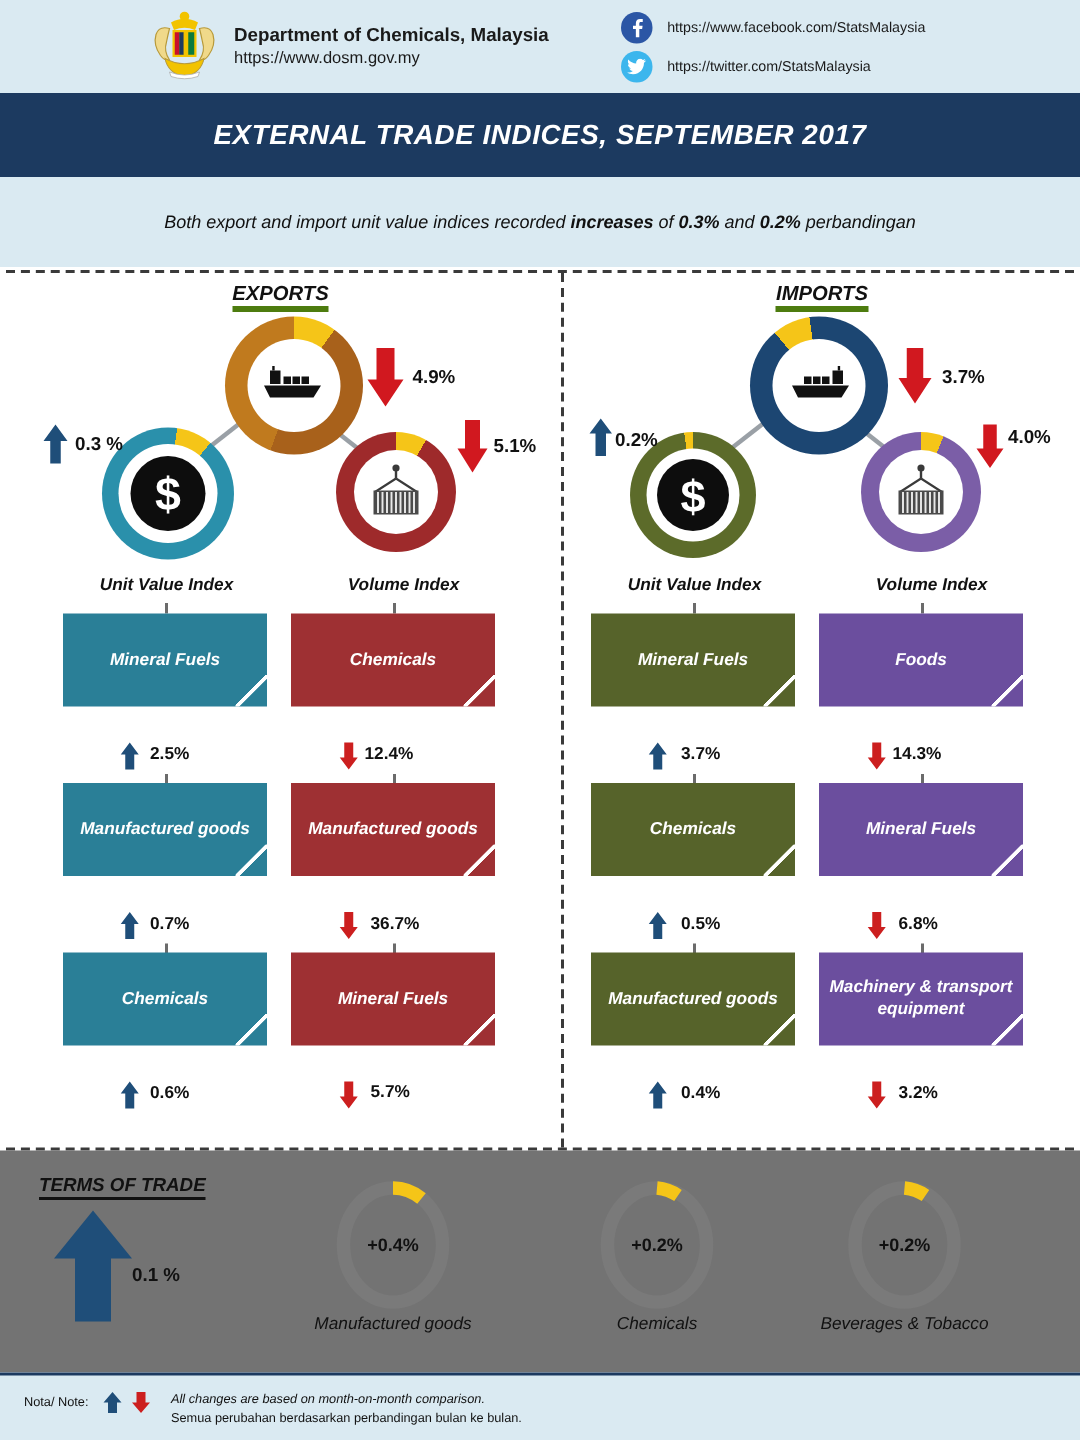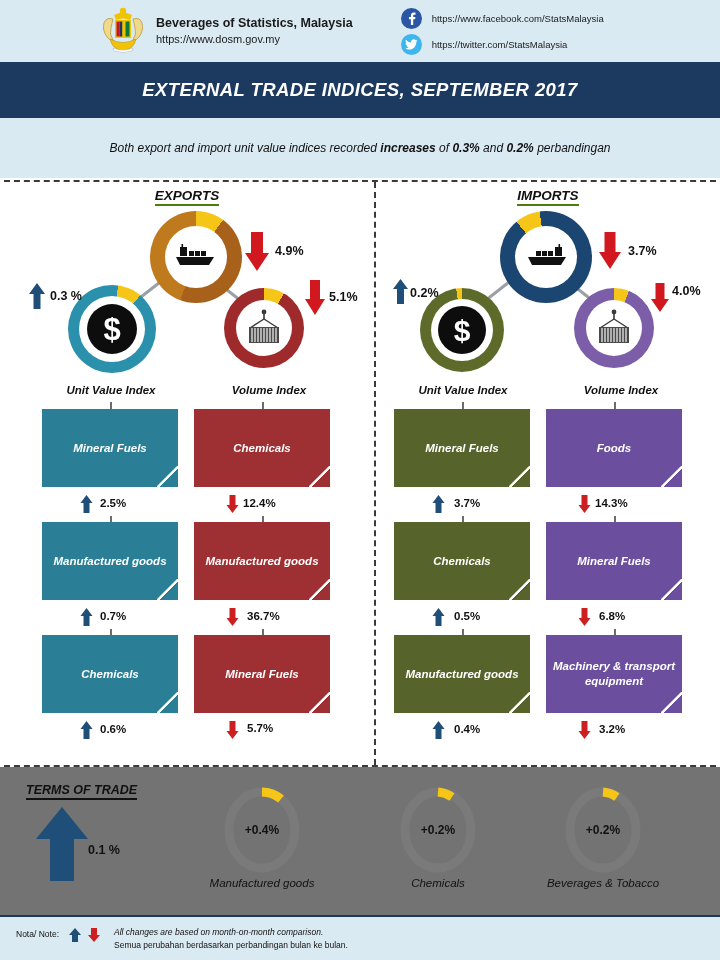--- a/index.html
+++ b/index.html
@@ -55,21 +55,21 @@
 
   .side { position: absolute; top: 0; height: 100%; }
   .side-l { left: 0; width: 374px; }
   .side-r { left: 376px; width: 344px; }
 
   .sec-title {
     position: absolute; top: 10px; width: 100%;
     text-align: center; font-size: 13.5px; font-weight: bold;
     font-style: italic; color: #111;
   }
-  .sec-title span { border-bottom: 2px solid #4d7c0f; padding-bottom: 1px; }
+  .sec-title span { border-bottom: 4px solid #4d7c0f; padding-bottom: 1px; }
 
   
   .ring { position: absolute; border-radius: 50%; }
   .ring .hole {
     position: absolute; border-radius: 50%; background: #fff;
     left: 50%; top: 50%; transform: translate(-50%,-50%);
   }
   .ring .inner-ico {
     position: absolute; left: 50%; top: 50%;
     transform: translate(-50%,-50%);
@@ -81,21 +81,21 @@
   .pct { position: absolute; font-size: 12.5px; font-weight: bold; color: #111; white-space: nowrap; }
   .idx-label {
     position: absolute; font-size: 11.5px; font-style: italic;
     font-weight: bold; color: #111; text-align: center; white-space: nowrap;
   }
 
   .arr { position: absolute; }
 
   
   .cbox {
-    position: absolute; width: 136px; height: 78px;
+    position: absolute; width: 136px; height: 62px;
     display: flex; align-items: center; justify-content: center;
     text-align: center; color: #fff; font-size: 11.5px;
     font-style: italic; font-weight: bold; line-height: 1.3;
     overflow: hidden;
   }
   .cbox::after {
     content: ""; position: absolute; right: -1px; bottom: -1px;
     width: 22px; height: 22px;
     background: linear-gradient(to top left, transparent 46%, #ffffff 47%, #ffffff 54%, transparent 55%);
   }
@@ -138,21 +138,21 @@
     <rect x="16.5" y="16.5" width="3" height="15" fill="#c8102e"></rect>
     <rect x="19.5" y="16.5" width="3" height="15" fill="#1c3a60"></rect>
     <rect x="22.5" y="16.5" width="3" height="15" fill="#f2c300"></rect>
     <rect x="25.5" y="16.5" width="4" height="15" fill="#0a7a3d"></rect>
     <path d="M13 14 q-7 -2 -9 4 q-2 7 3 14 q3 4 6 3 q-4 -6 -2 -12 q1 -5 2 -9z" fill="#f0d98a" stroke="#b89a3a" stroke-width="0.8"></path>
     <path d="M33 14 q7 -2 9 4 q2 7 -3 14 q-3 4 -6 3 q4 -6 2 -12 q-1 -5 -2 -9z" fill="#f0d98a" stroke="#b89a3a" stroke-width="0.8"></path>
     <path d="M10 34 q13 7 26 0 q-2 10 -13 12 q-11 -2 -13 -12z" fill="#f2c300" stroke="#b89a3a" stroke-width="0.7"></path>
     <path d="M13 43 q10 4 20 0 l-1 3 q-9 3 -18 0z" fill="#ffffff" stroke="#aaa" stroke-width="0.5"></path>
   </svg>
   <div class="dept-block">
-    <div class="dept-name">Beverages of Statistics, Malaysia</div>
+    <div class="dept-name">Department of Chemicals, Malaysia</div>
     <div class="dept-url">https://www.dosm.gov.my</div>
   </div>
   <div class="social-block">
     <div class="social-row">
       <span class="social-ic fb">
         <svg width="11" height="13" viewBox="0 0 11 13">
             <path d="M7.2 13V7.3h1.9l0.3-2.2H7.2V3.7c0-0.6 0.2-1 1.1-1h1.2V0.7C9.2 0.7 8.5 0.6 7.7 0.6 6 0.6 4.9 1.6 4.9 3.5v1.6H3v2.2h1.9V13z" fill="#fff"></path>
           </svg>
       </span>
       <span class="social-url">https://www.facebook.com/StatsMalaysia</span>

